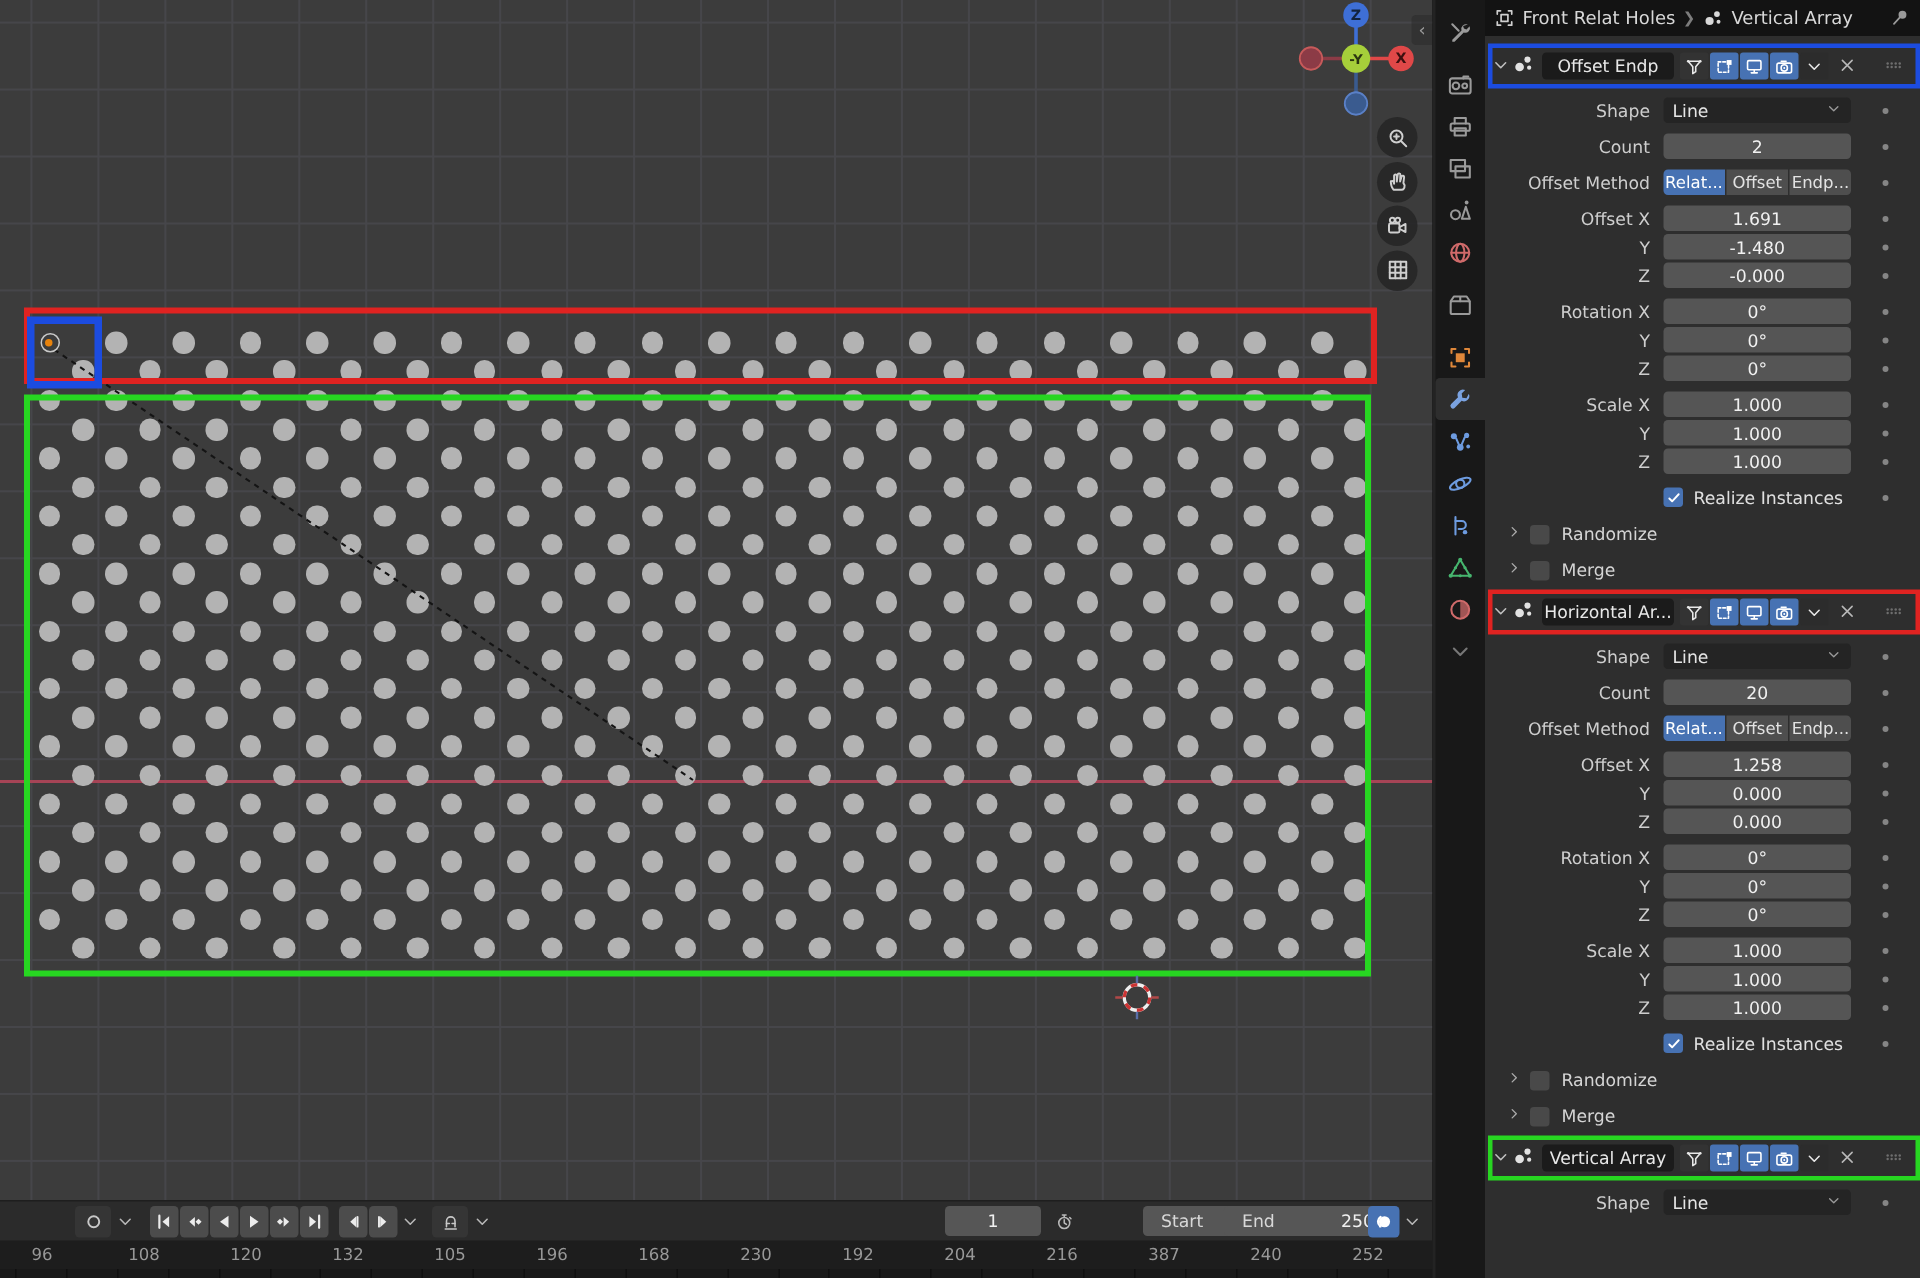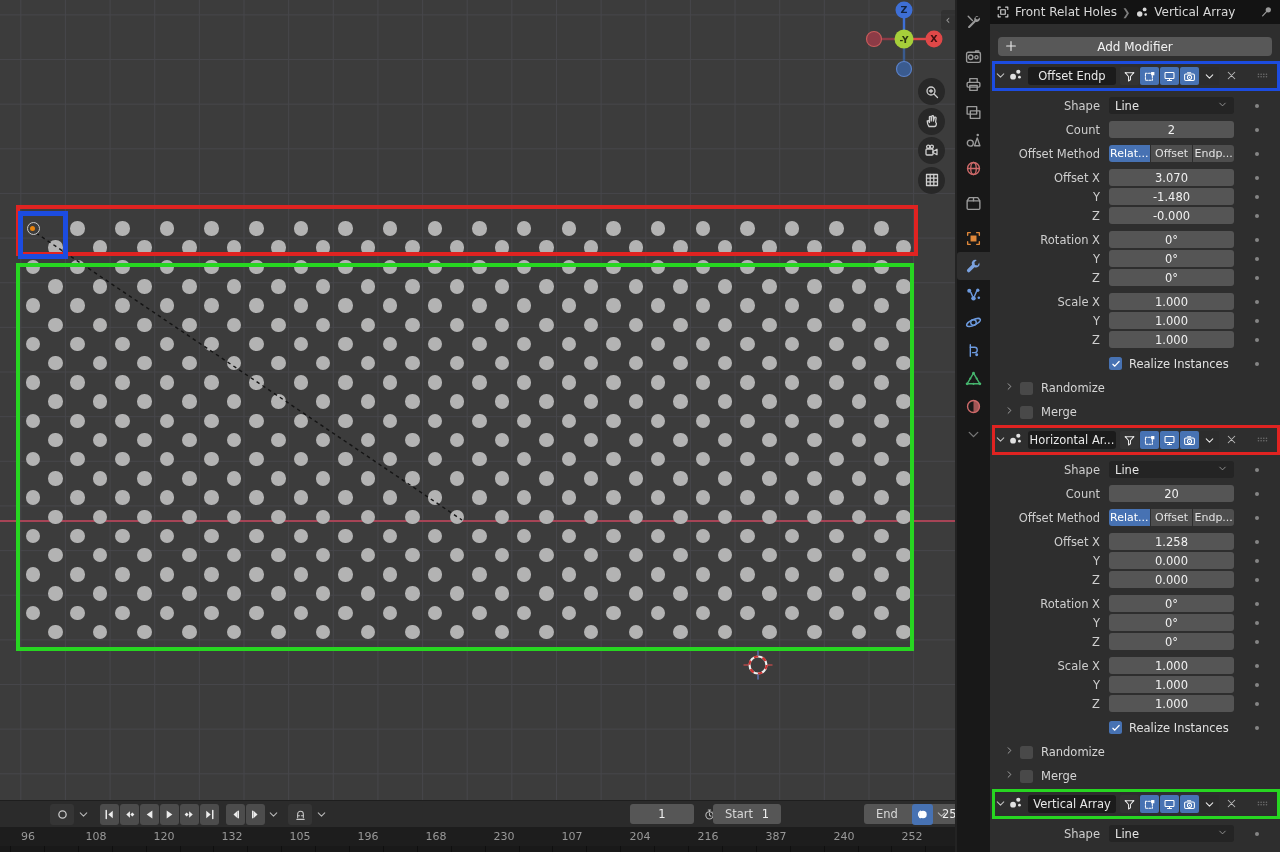--- a/index.html
+++ b/index.html
@@ -677,25 +677,25 @@
           <path d="M4 6l4 4 4-4"></path>
         </svg>
       </div>
       <div class="tl-field" style="left: 630px; width: 64px; justify-content: center;">1</div>
       <div class="tl-btn flat" style="left: 700px; width: 18px;">
         <svg viewBox="0 0 16 16" fill="none" stroke="currentColor" stroke-width="1.3" stroke-linecap="round" stroke-linejoin="round">
           <circle cx="8" cy="9" r="4.5"></circle>
           <path d="M8 9V6.4M8 9l1.8 1.2M6.5 2.5h3M8 2.5v2M12.5 4.5l1 1"></path>
         </svg>
       </div>
-      <div class="tl-field" style="left: 713px; width: 68px;">
+      <div class="tl-field" style="left: 762px; width: 90px;">
         <span style="margin-left:12px;color:#d8d8d8">Start</span>
         <span style="margin-left:auto;margin-right:12px">1</span>
       </div>
-      <div class="tl-field" style="left: 816px; width: 112px; margin-left: 48px;">
+      <div class="tl-field" style="left: 816px; width: 112px;">
         <span style="margin-left:12px;color:#d8d8d8">End</span>
         <span style="margin-left:auto;margin-right:12px">250</span>
       </div>
       <div class="tl-btn " style="left: 912px; width: 21px; background: rgb(71, 114, 179); color: rgb(255, 255, 255);">
         <svg viewBox="0 0 16 16" fill="none" stroke="currentColor" stroke-width="1.3" stroke-linecap="round" stroke-linejoin="round">
           <circle cx="8.6" cy="8" r="4.6" fill="currentColor" stroke="none"></circle>
           <path d="M5 11.5A4.6 4.6 0 0 1 5.4 4" stroke-width="1.8"></path>
           <circle cx="5.2" cy="11.8" r="1" fill="currentColor" stroke="none"></circle>
         </svg>
       </div>
@@ -708,21 +708,21 @@
   <div id="ruler">
     <div id="ruler-nums">
         <div class="ruler-num" style="left: 28px;">96</div>
         <div class="ruler-num" style="left: 96px;">108</div>
         <div class="ruler-num" style="left: 164px;">120</div>
         <div class="ruler-num" style="left: 232px;">132</div>
         <div class="ruler-num" style="left: 300px;">105</div>
         <div class="ruler-num" style="left: 368px;">196</div>
         <div class="ruler-num" style="left: 436px;">168</div>
         <div class="ruler-num" style="left: 504px;">230</div>
-        <div class="ruler-num" style="left: 572px;">107</div>
+        <div class="ruler-num" style="left: 572px;">192</div>
         <div class="ruler-num" style="left: 640px;">204</div>
         <div class="ruler-num" style="left: 708px;">216</div>
         <div class="ruler-num" style="left: 776px;">387</div>
         <div class="ruler-num" style="left: 844px;">240</div>
         <div class="ruler-num" style="left: 912px;">252</div>
       </div>
     <div id="ruler-ticks">
         <div class="tick" style="left: 10px;"></div>
         <div class="tick" style="left: 43.9px;"></div>
         <div class="tick" style="left: 77.8px;"></div>
@@ -888,26 +888,20 @@
         </svg>
       </span>
     <span style="margin-left:5px;">Vertical Array</span>
     <span id="pin-btn" style="display:flex;">
         <svg viewBox="0 0 16 16" fill="none" stroke="currentColor" stroke-width="1.3" stroke-linecap="round" stroke-linejoin="round">
           <circle cx="9.5" cy="5.5" r="3" fill="currentColor" stroke="none"></circle>
           <path d="M7.5 7.5 3 12.5"></path>
         </svg>
       </span>
   </div>
-  <div id="add-modifier">
-    <span class="plus"><svg viewBox="0 0 16 16" fill="none" stroke="currentColor" stroke-width="1.3" stroke-linecap="round" stroke-linejoin="round">
-          <path d="M8 3v10M3 8h10"></path>
-        </svg></span>
-    <span>Add Modifier</span>
-  </div>
   <div id="mod-sections">
       <div>
         <div class="mod-header">
           <div class="highlight" style="border: 3px solid rgb(28, 76, 224);"></div>
           <div class="chev"><svg viewBox="0 0 16 16" fill="none" stroke="currentColor" stroke-width="1.3" stroke-linecap="round" stroke-linejoin="round">
               <path d="M4 6l4 4 4-4"></path>
             </svg></div>
           <div class="geo-ic"><svg viewBox="0 0 16 16" fill="none" stroke="currentColor" stroke-width="1.3" stroke-linecap="round" stroke-linejoin="round">
               <g fill="currentColor" stroke="none">
                 <circle cx="5.4" cy="10.3" r="3.1"></circle>
@@ -1000,21 +994,21 @@
               </div>
             </div>
             <div class="pdec">
               <div class="dec-dot"></div>
             </div>
           </div>
           <div class="gap7"></div>
           <div class="prow">
             <div class="plabel">Offset X</div>
             <div class="pwidget">
-              <div class="field">3.070</div>
+              <div class="field">1.691</div>
             </div>
             <div class="pdec">
               <div class="dec-dot"></div>
             </div>
           </div>
           <div class="gap2"></div>
           <div class="prow">
             <div class="plabel">Y</div>
             <div class="pwidget">
               <div class="field">-1.480</div>

